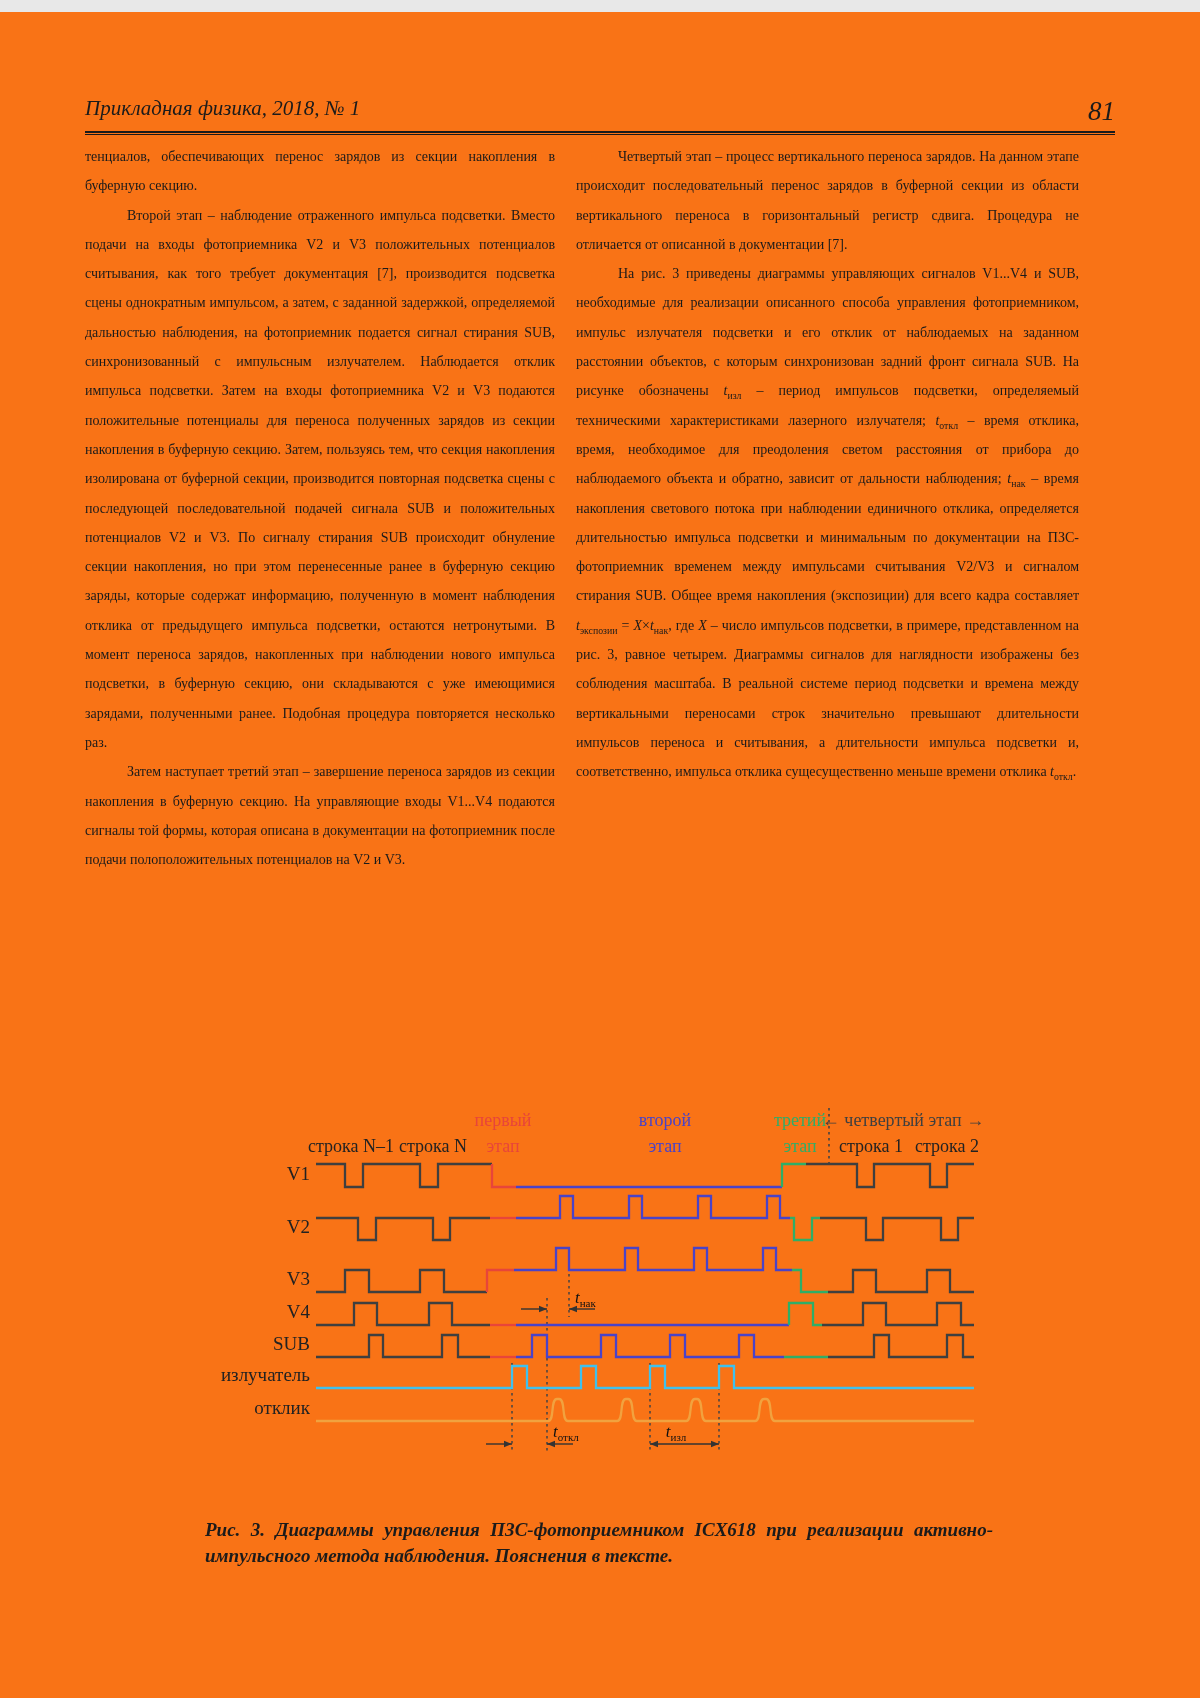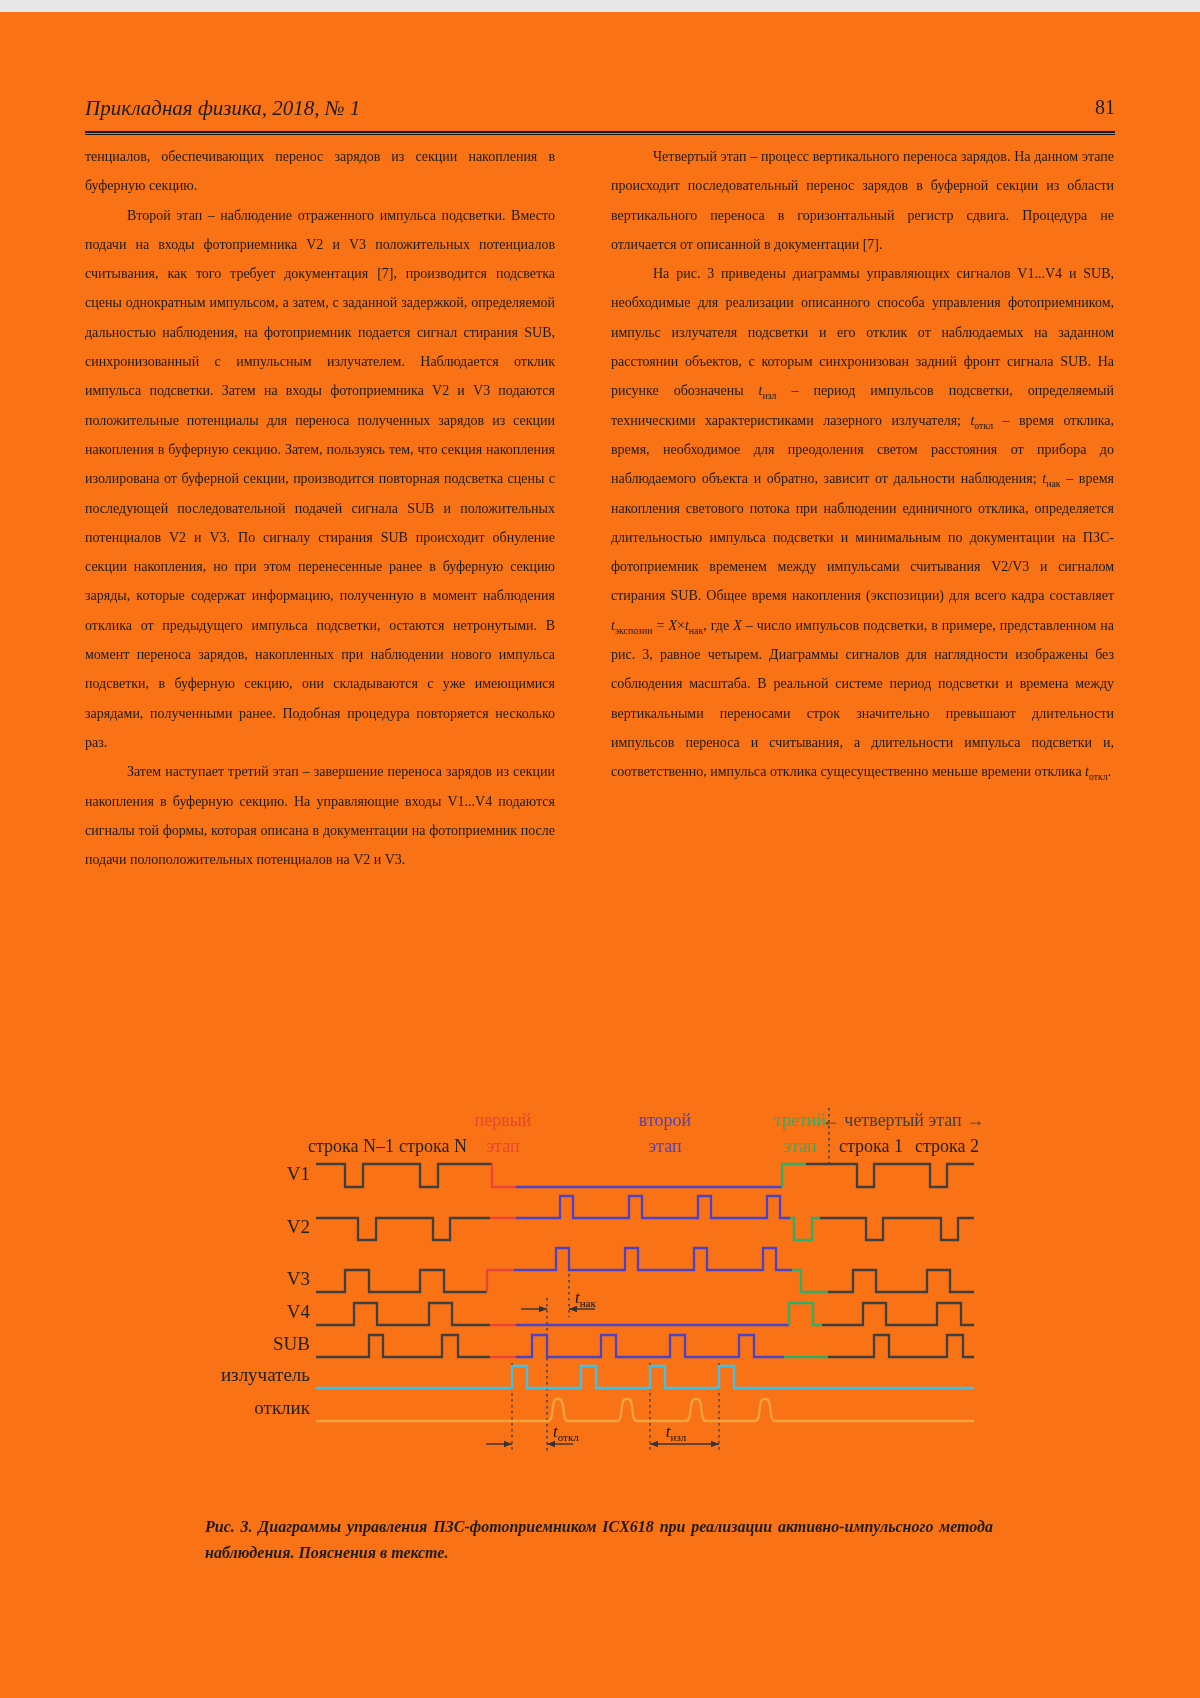--- a/index.html
+++ b/index.html
@@ -1,34 +1,34 @@
 <!DOCTYPE html>
 <html><head>
 <meta charset="utf-8">
 <style>
   html,body{margin:0;padding:0;background:#e8e8e8;}
   #page{position:relative;width:1200px;height:1698px;background:#f97316;margin:12px auto;
         font-family:"Liberation Serif", serif;color:#1b1b1b;overflow:hidden;}
   .hdr-journal{position:absolute;left:85px;top:84px;font-style:italic;font-size:21px;}
-  .hdr-page{position:absolute;right:85px;top:84px;font-size:20px;}
+  .hdr-page{position:absolute;right:85px;top:84px;font-style:italic;font-size:27px;}
   .hdr-rule{position:absolute;left:85px;top:119px;width:1030px;border-top:2px solid #1a1a1a;
             border-bottom:1px solid #1a1a1a;height:1px;}
   .col{position:absolute;top:130px;font-size:14px;line-height:29.3px;text-align:justify;}
   .col-left{left:85px;width:470px;}
-  .col-right{left:611px;width:503px;}
+  .col-right{left:576px;width:503px;}
   .col p{margin:0;padding:0;}
   .col p.indent{text-indent:42px;}
   .it{font-style:italic;}
   sub{font-size:0.70em;line-height:0;}
   #figure{position:absolute;left:170px;top:1080px;width:900px;height:380px;}
   .fig-stage{font:18px "Liberation Serif", serif;}
   .fig-stroka{font:18px "Liberation Serif", serif;}
   .fig-siglabel{font:19px "Liberation Serif", serif;}
   .fig-t{font:17px "Liberation Serif", serif;}
-  .caption{position:absolute;left:205px;top:1486px;width:788px;font-size:16px;line-height:26px;
+  .caption{position:absolute;left:205px;top:1486px;width:788px;font-size:19px;line-height:26px;
            font-weight:bold;font-style:italic;text-align:justify;}
 </style>
 </head>
 <body>
 
 <div id="page">
 
   <div class="hdr-journal">Прикладная физика, 2018, № 1</div>
   <div class="hdr-page">81</div>
   <div class="hdr-rule"></div>

